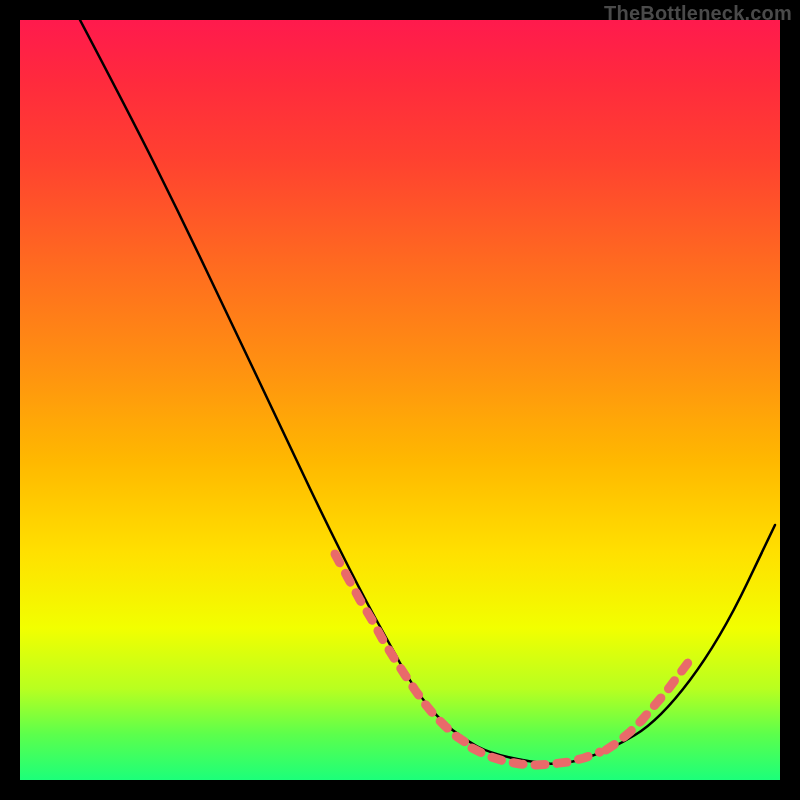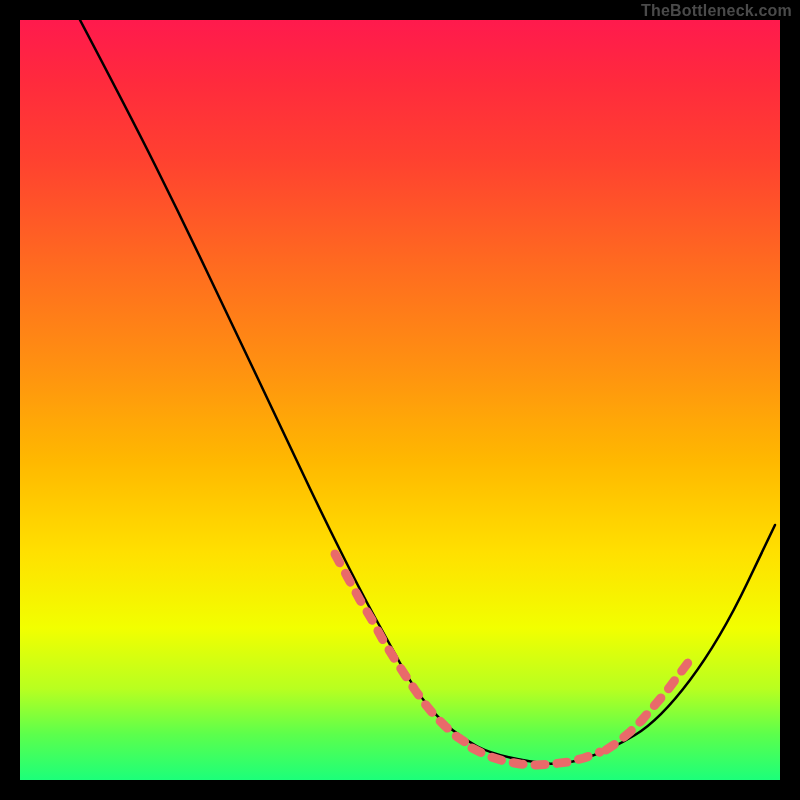--- a/index.html
+++ b/index.html
@@ -47,21 +47,21 @@
     top: 0;
     width: 760px;
     height: 760px;
     pointer-events: none;
   }
   .watermark {
     position: absolute;
     top: 2px;
     right: 8px;
     color: #4a4a4a;
-    font-size: 16px;
+    font-size: 20px;
     font-weight: 600;
     letter-spacing: 0.2px;
     user-select: none;
   }
 </style>
 </head>
 <body>
 
 <div class="frame">
   <div class="gradient-area"></div>

